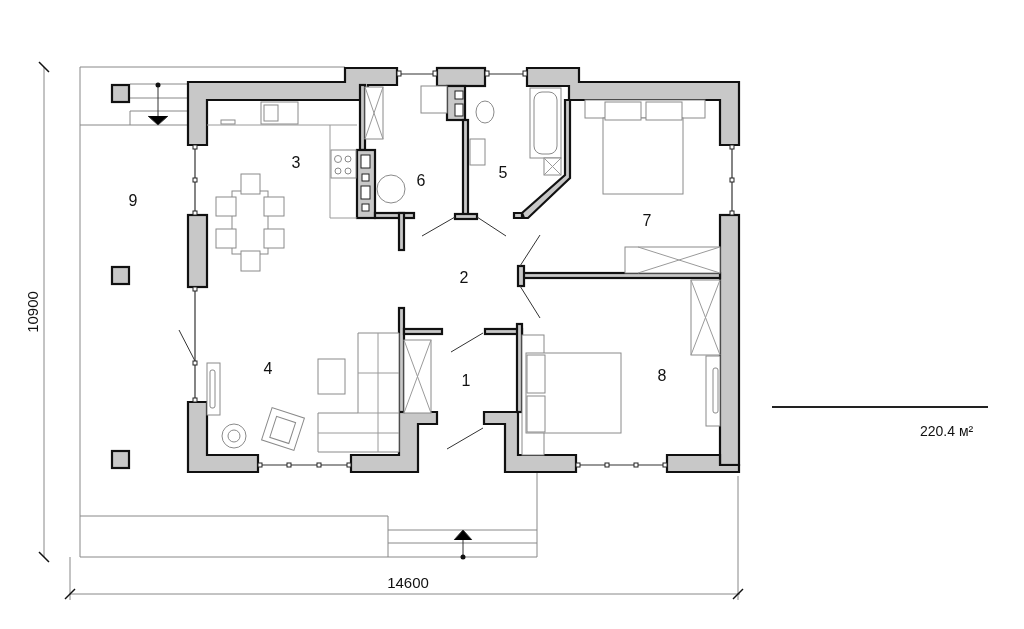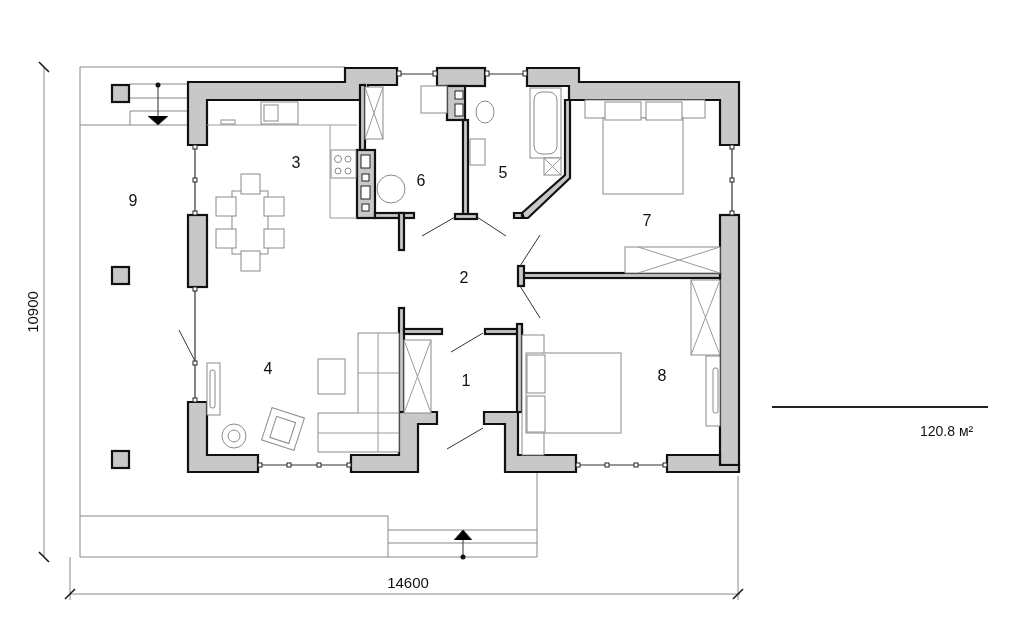--- a/index.html
+++ b/index.html
@@ -242,13 +242,13 @@
     <text class="room-label" x="647" y="226" text-anchor="middle">7</text>
     <text class="room-label" x="662" y="381" text-anchor="middle">8</text>
     <text class="room-label" x="133" y="206" text-anchor="middle">9</text>
   </g>
 
   <text class="dim-label" x="408" y="588" text-anchor="middle">14600</text>
   <text class="dim-label" x="38" y="312" text-anchor="middle" transform="rotate(-90 38 312)">10900</text>
 </svg>
 
 <div class="area-line"></div>
-<div class="area-label">120.8 м²</div>
+<div class="area-label">220.4 м²</div>
 
 </body></html>

